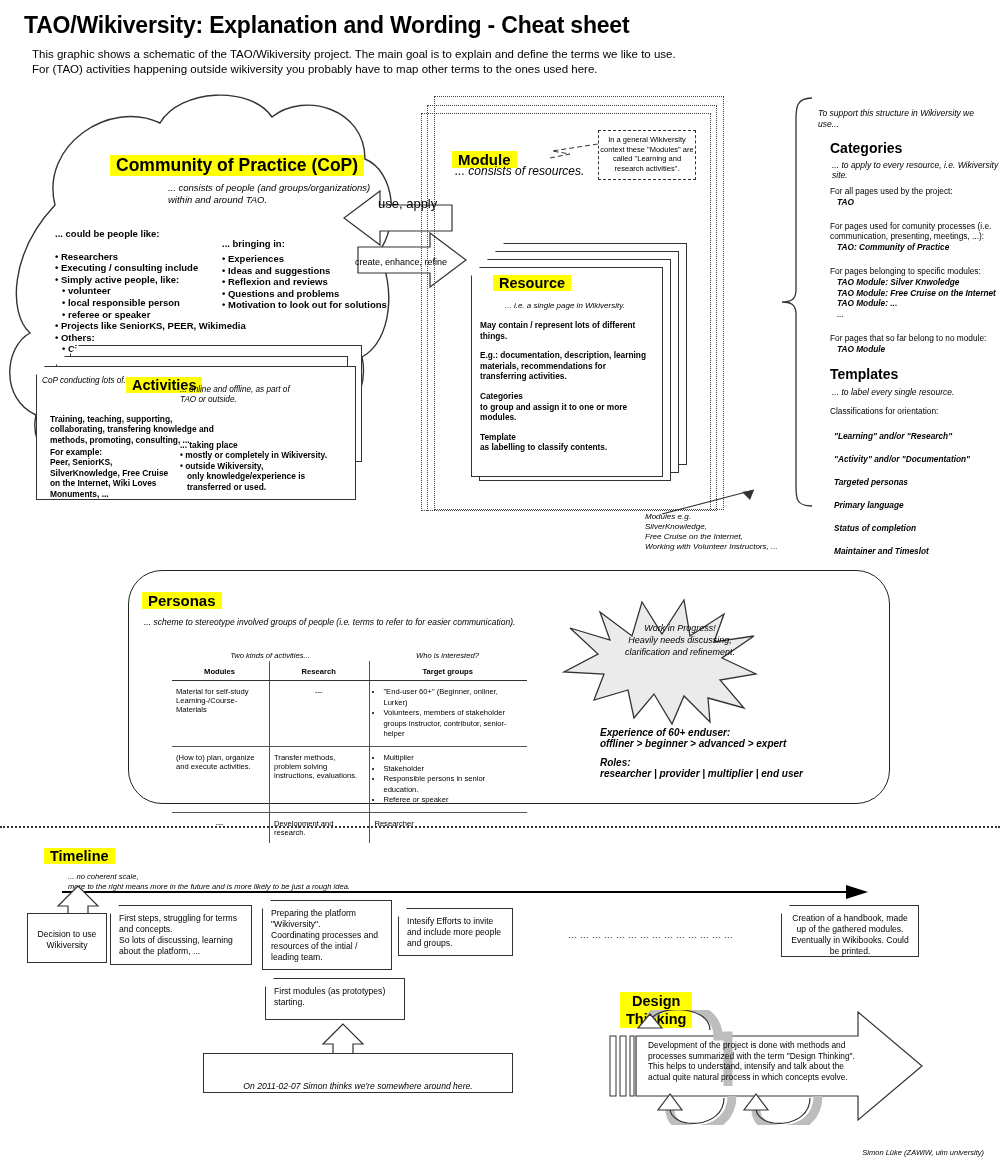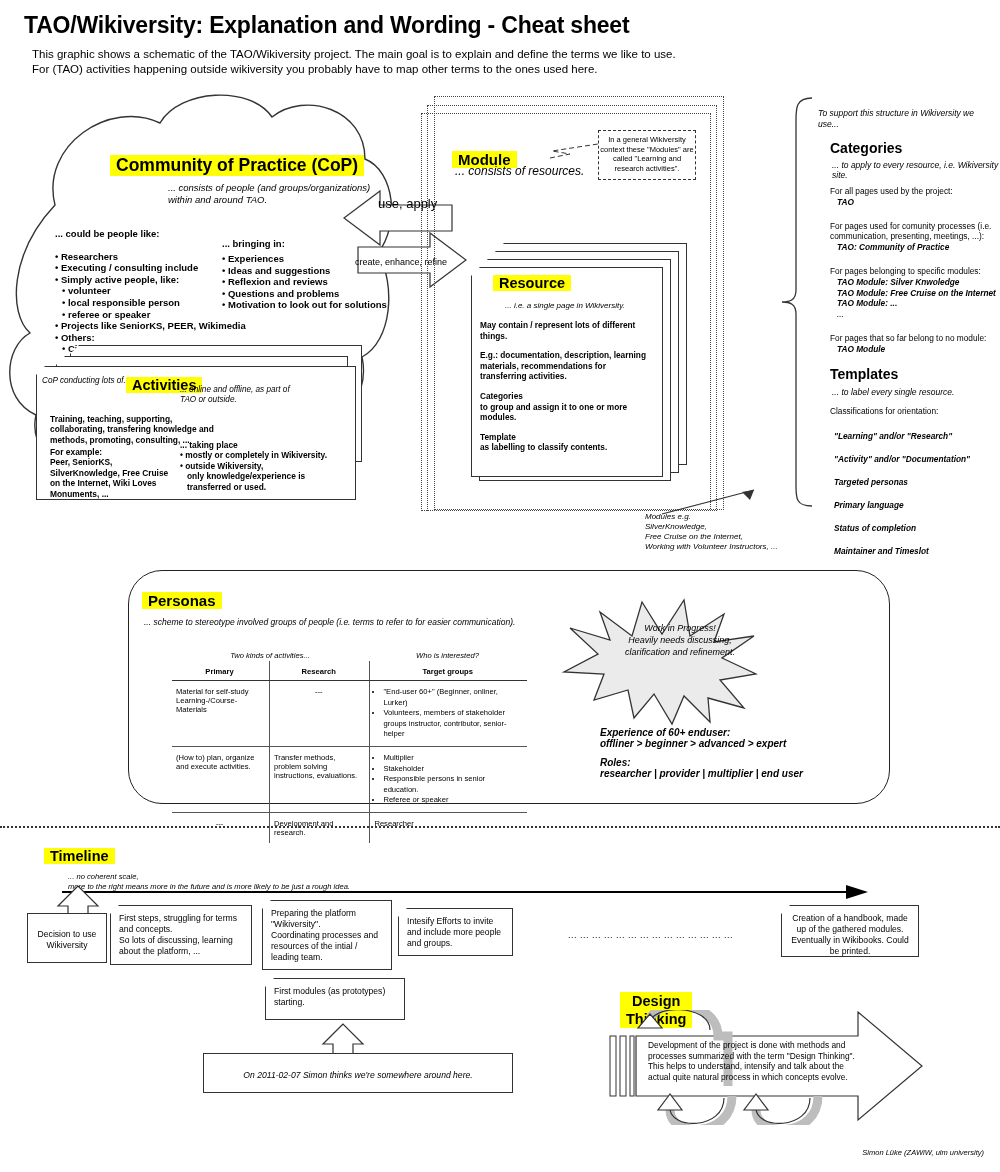--- a/index.html
+++ b/index.html
@@ -146,21 +146,21 @@
   .notch{
     background:#fff;
     clip-path:polygon(9px 0,100% 0,100% 100%,0 100%,0 9px);
   }
   #tb-decision{left:27px;top:913px;width:80px;height:50px;text-align:center;padding-top:15px;}
   #tb-first{left:110px;top:905px;width:142px;height:60px;}
   #tb-prep{left:262px;top:900px;width:130px;height:70px;}
   #tb-intesify{left:398px;top:908px;width:115px;height:48px;}
   #tb-handbook{left:781px;top:905px;width:138px;height:52px;text-align:center;}
   #tb-modules{left:265px;top:978px;width:140px;height:42px;}
-  #tb-simon{left:203px;top:1053px;width:310px;height:40px;text-align:center;padding-top:16px;font-style:italic;}
+  #tb-simon{left:203px;top:1053px;width:310px;height:40px;text-align:center;padding-top:27px;font-style:italic;}
   #tl-dots{left:568px;top:930px;font-size:9px;letter-spacing:0.5px;}
 
   #up1{left:55px;top:884px;}
   #up2{left:320px;top:1022px;}
 
   
   #dt-title{left:620px;top:992px;font-size:14.5px;line-height:17px;text-align:center;}
   #dt-svg{left:600px;top:1010px;}
   #dt-text{left:648px;top:1040px;width:208px;font-size:8.4px;line-height:10.6px;}
 
@@ -336,21 +336,21 @@
   <div class="abs" id="personas-sub">... scheme to stereotype involved groups of people (i.e. terms to refer to for easier communication).</div>
 
   <div class="abs" id="ptable">
     <table>
       <tbody>
           <tr>
         <td class="grp" colspan="2">Two kinds of activities...</td>
         <td class="grp">Who is interested?</td>
       </tr>
       <tr>
-        <th class="hd" style="width:92px">Primary</th>
+        <th class="hd" style="width:92px">Modules</th>
         <th class="hd vl" style="width:98px">Research</th>
         <th class="hd vl" style="width:165px">Target groups</th>
       </tr>
       <tr class="rowline">
         <td style="white-space:pre-line">Material for self-study
 Learning-/Course-Materials</td>
         <td class="vl ctr">---</td>
         <td class="vl">
           <ul>
             <li>"End-user 60+" (Beginner, onliner, Lurker)</li>

